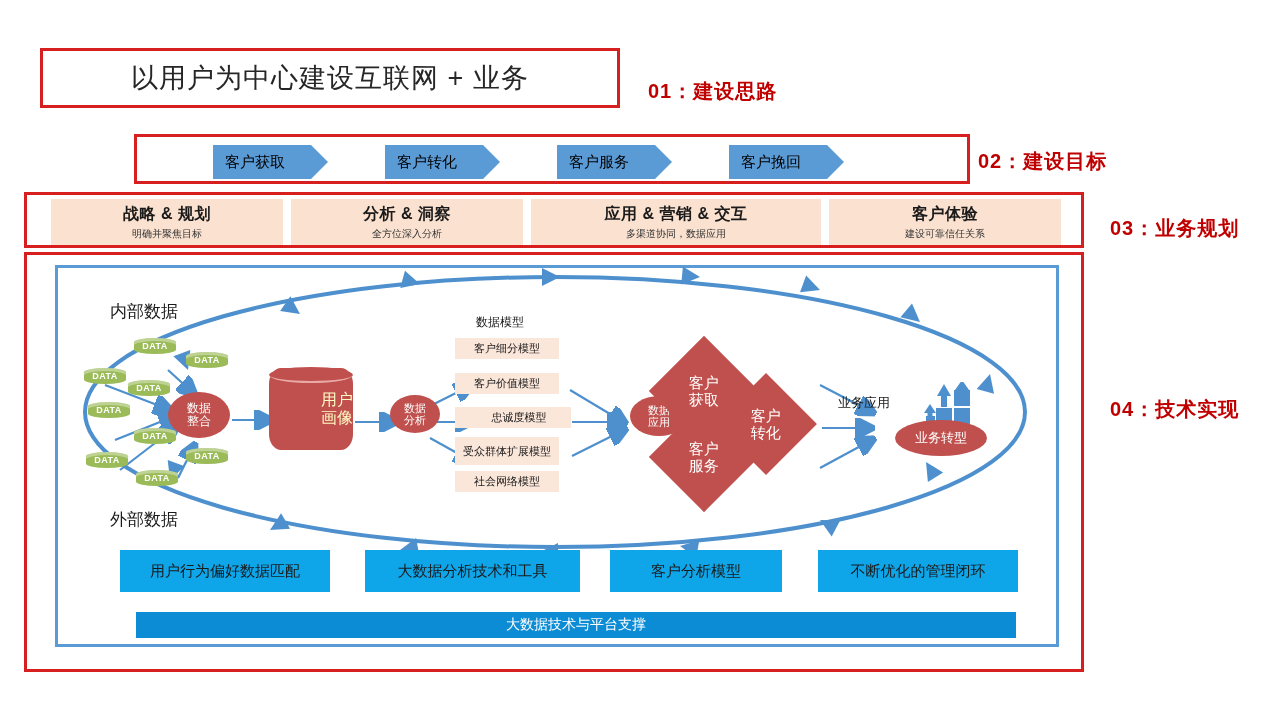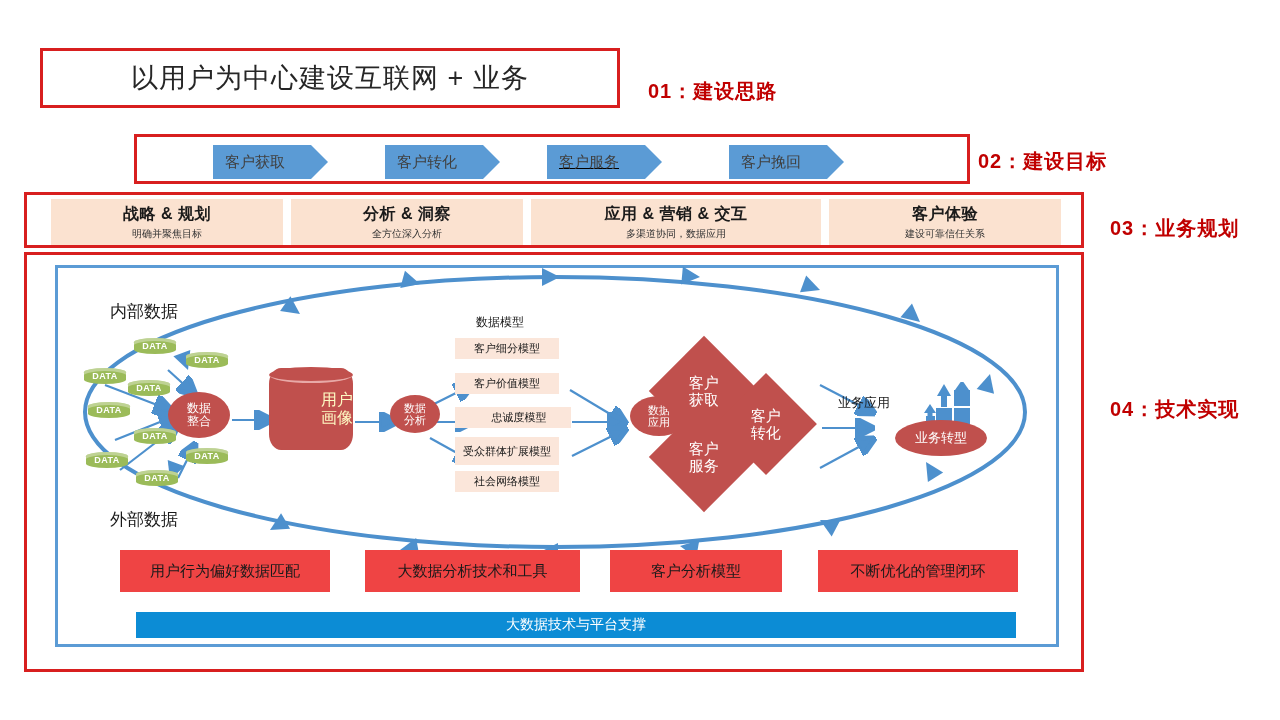--- a/index.html
+++ b/index.html
@@ -18,21 +18,21 @@
   
   #title-box{left:40px;top:48px;width:580px;height:60px;}
   #title-box .t{font-size:27px;color:#262626;letter-spacing:1px;}
 
   .step-label{font-size:20px;font-weight:bold;color:#c00000;letter-spacing:1px;white-space:nowrap;}
 
   
   #goal-box{left:134px;top:134px;width:836px;height:50px;}
   .chev-wrap{position:absolute;top:8px;height:34px;}
   .chev{
-    position:relative;height:34px;background:#5B9BD5;color:#404040;
+    position:relative;height:34px;background:#5B9BD5;color:#000000;
     font-size:15px;display:flex;align-items:center;justify-content:center;
     padding-right:14px;
     margin-left:44px;
   }
   .chev:after{
     content:"";position:absolute;right:-17px;top:0;width:0;height:0;
     border-top:17px solid transparent;border-bottom:17px solid transparent;
     border-left:17px solid #5B9BD5;
   }
 
@@ -77,21 +77,21 @@
   .model-head{position:absolute;font-size:12px;color:#1a1a1a;}
 
   .diamond{
     position:absolute;background:#C0504D;color:#fff;
     display:flex;align-items:center;justify-content:center;text-align:center;
     font-size:15px;line-height:1.1;
   }
   .diamond .dt{transform:rotate(-45deg);white-space:pre-line;}
 
   .orange-box{
-    position:absolute;background:#ef4444;color:#1a1a1a;font-size:15px;
+    position:absolute;background:#0ea5e9;color:#1a1a1a;font-size:15px;
     display:flex;align-items:center;justify-content:center;text-align:center;
   }
   #platform-bar{
     position:absolute;left:120px;top:612px;width:880px;height:26px;background:#0C8CD5;
     color:#fff;font-size:14px;display:flex;align-items:center;justify-content:center;margin-left:16px;
   }
   .growth{position:absolute;}
 </style>
 </head>
 <body>
@@ -103,21 +103,21 @@
   </div>
   <div class="abs step-label" style="left:648px;top:78px;">01：建设思路</div>
 
   <div class="abs redframe" id="goal-box">
     <div class="chev-wrap" style="left:32px;width:142px;">
       <div class="chev">客户获取</div>
     </div>
     <div class="chev-wrap" style="left:204px;width:142px;">
       <div class="chev">客户转化</div>
     </div>
-    <div class="chev-wrap" style="left:366px;width:142px;text-decoration:underline;">
+    <div class="chev-wrap" style="left:376px;width:142px;">
       <div class="chev">客户服务</div>
     </div>
     <div class="chev-wrap" style="left:548px;width:142px;">
       <div class="chev">客户挽回</div>
     </div>
   </div>
   <div class="abs step-label" style="left:978px;top:148px;">02：建设目标</div>
 
   <div class="abs redframe" id="plan-box">
     <div class="plan-cell" style="left:24px;width:232px;">

